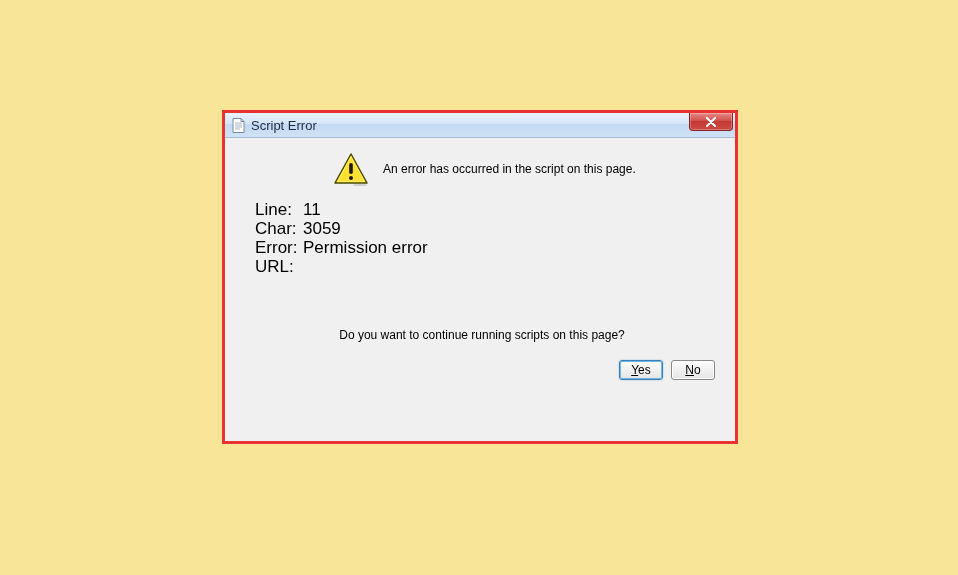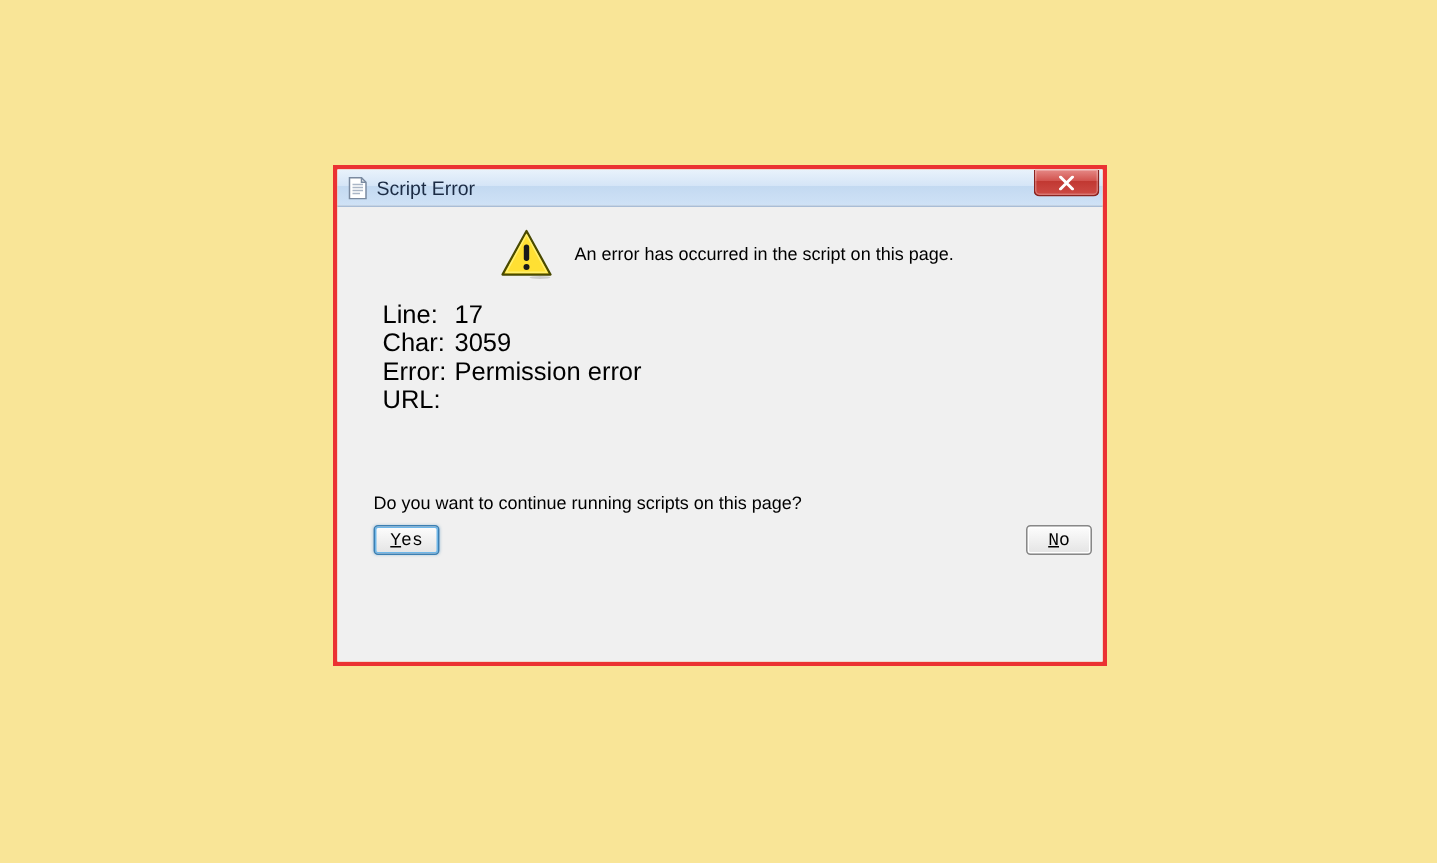--- a/index.html
+++ b/index.html
@@ -61,21 +61,21 @@
       border-radius: 0 0 4px 4px;
       display: flex;
       align-items: center;
       justify-content: center;
       box-shadow: inset 0 0 0 1px rgba(255,255,255,0.25);
     }
     .close-btn svg { display: block; }
     .body {
       flex: 1;
       background: #f0f0f0;
-      padding: 14px 7px 16px 24px;
+      padding: 14px 20px 16px 24px;
       display: flex;
       flex-direction: column;
     }
     .msg-row {
       display: flex;
       align-items: center;
       margin-left: 84px;
       margin-bottom: 14px;
       gap: 14px;
     }
@@ -91,30 +91,30 @@
       margin-left: 6px;
       color: #000;
       font-size: 17px;
     }
     .details-row {
       display: flex;
       line-height: 19px;
     }
     .details-row .lbl { width: 48px; }
     .prompt {
+      text-align: center;
       margin-top: 52px;
       color: #000;
       font-size: 12px;
     }
     .btn-row {
       display: flex;
-      justify-content: space-between;
+      justify-content: flex-end;
       gap: 8px;
-      margin-top: 8px;
-      font-family: Liberation Mono, monospace;
+      margin-top: 18px;
     }
     .btn {
       min-width: 44px;
       padding: 2px 10px;
       font-size: 12px;
       font-family: inherit;
       background: linear-gradient(to bottom, #fdfdfd, #e4e4e4);
       border: 1px solid #888;
       border-radius: 3px;
       box-shadow: inset 0 0 0 1px #fff;
@@ -163,21 +163,21 @@
             <circle cx="18" cy="26" r="2" fill="#1a1a1a"></circle>
             <ellipse cx="27" cy="33" rx="7" ry="1" fill="rgba(0,0,0,0.15)"></ellipse>
           </svg>
         </span>
         <span class="msg-text">An error has occurred in the script on this page.</span>
       </div>
 
       <div class="details">
         <div class="details-row">
           <span class="lbl">Line:</span>
-          <span>17</span>
+          <span>11</span>
         </div>
         <div class="details-row">
           <span class="lbl">Char:</span>
           <span>3059</span>
         </div>
         <div class="details-row">
           <span class="lbl">Error:</span>
           <span>Permission error</span>
         </div>
         <div class="details-row">

